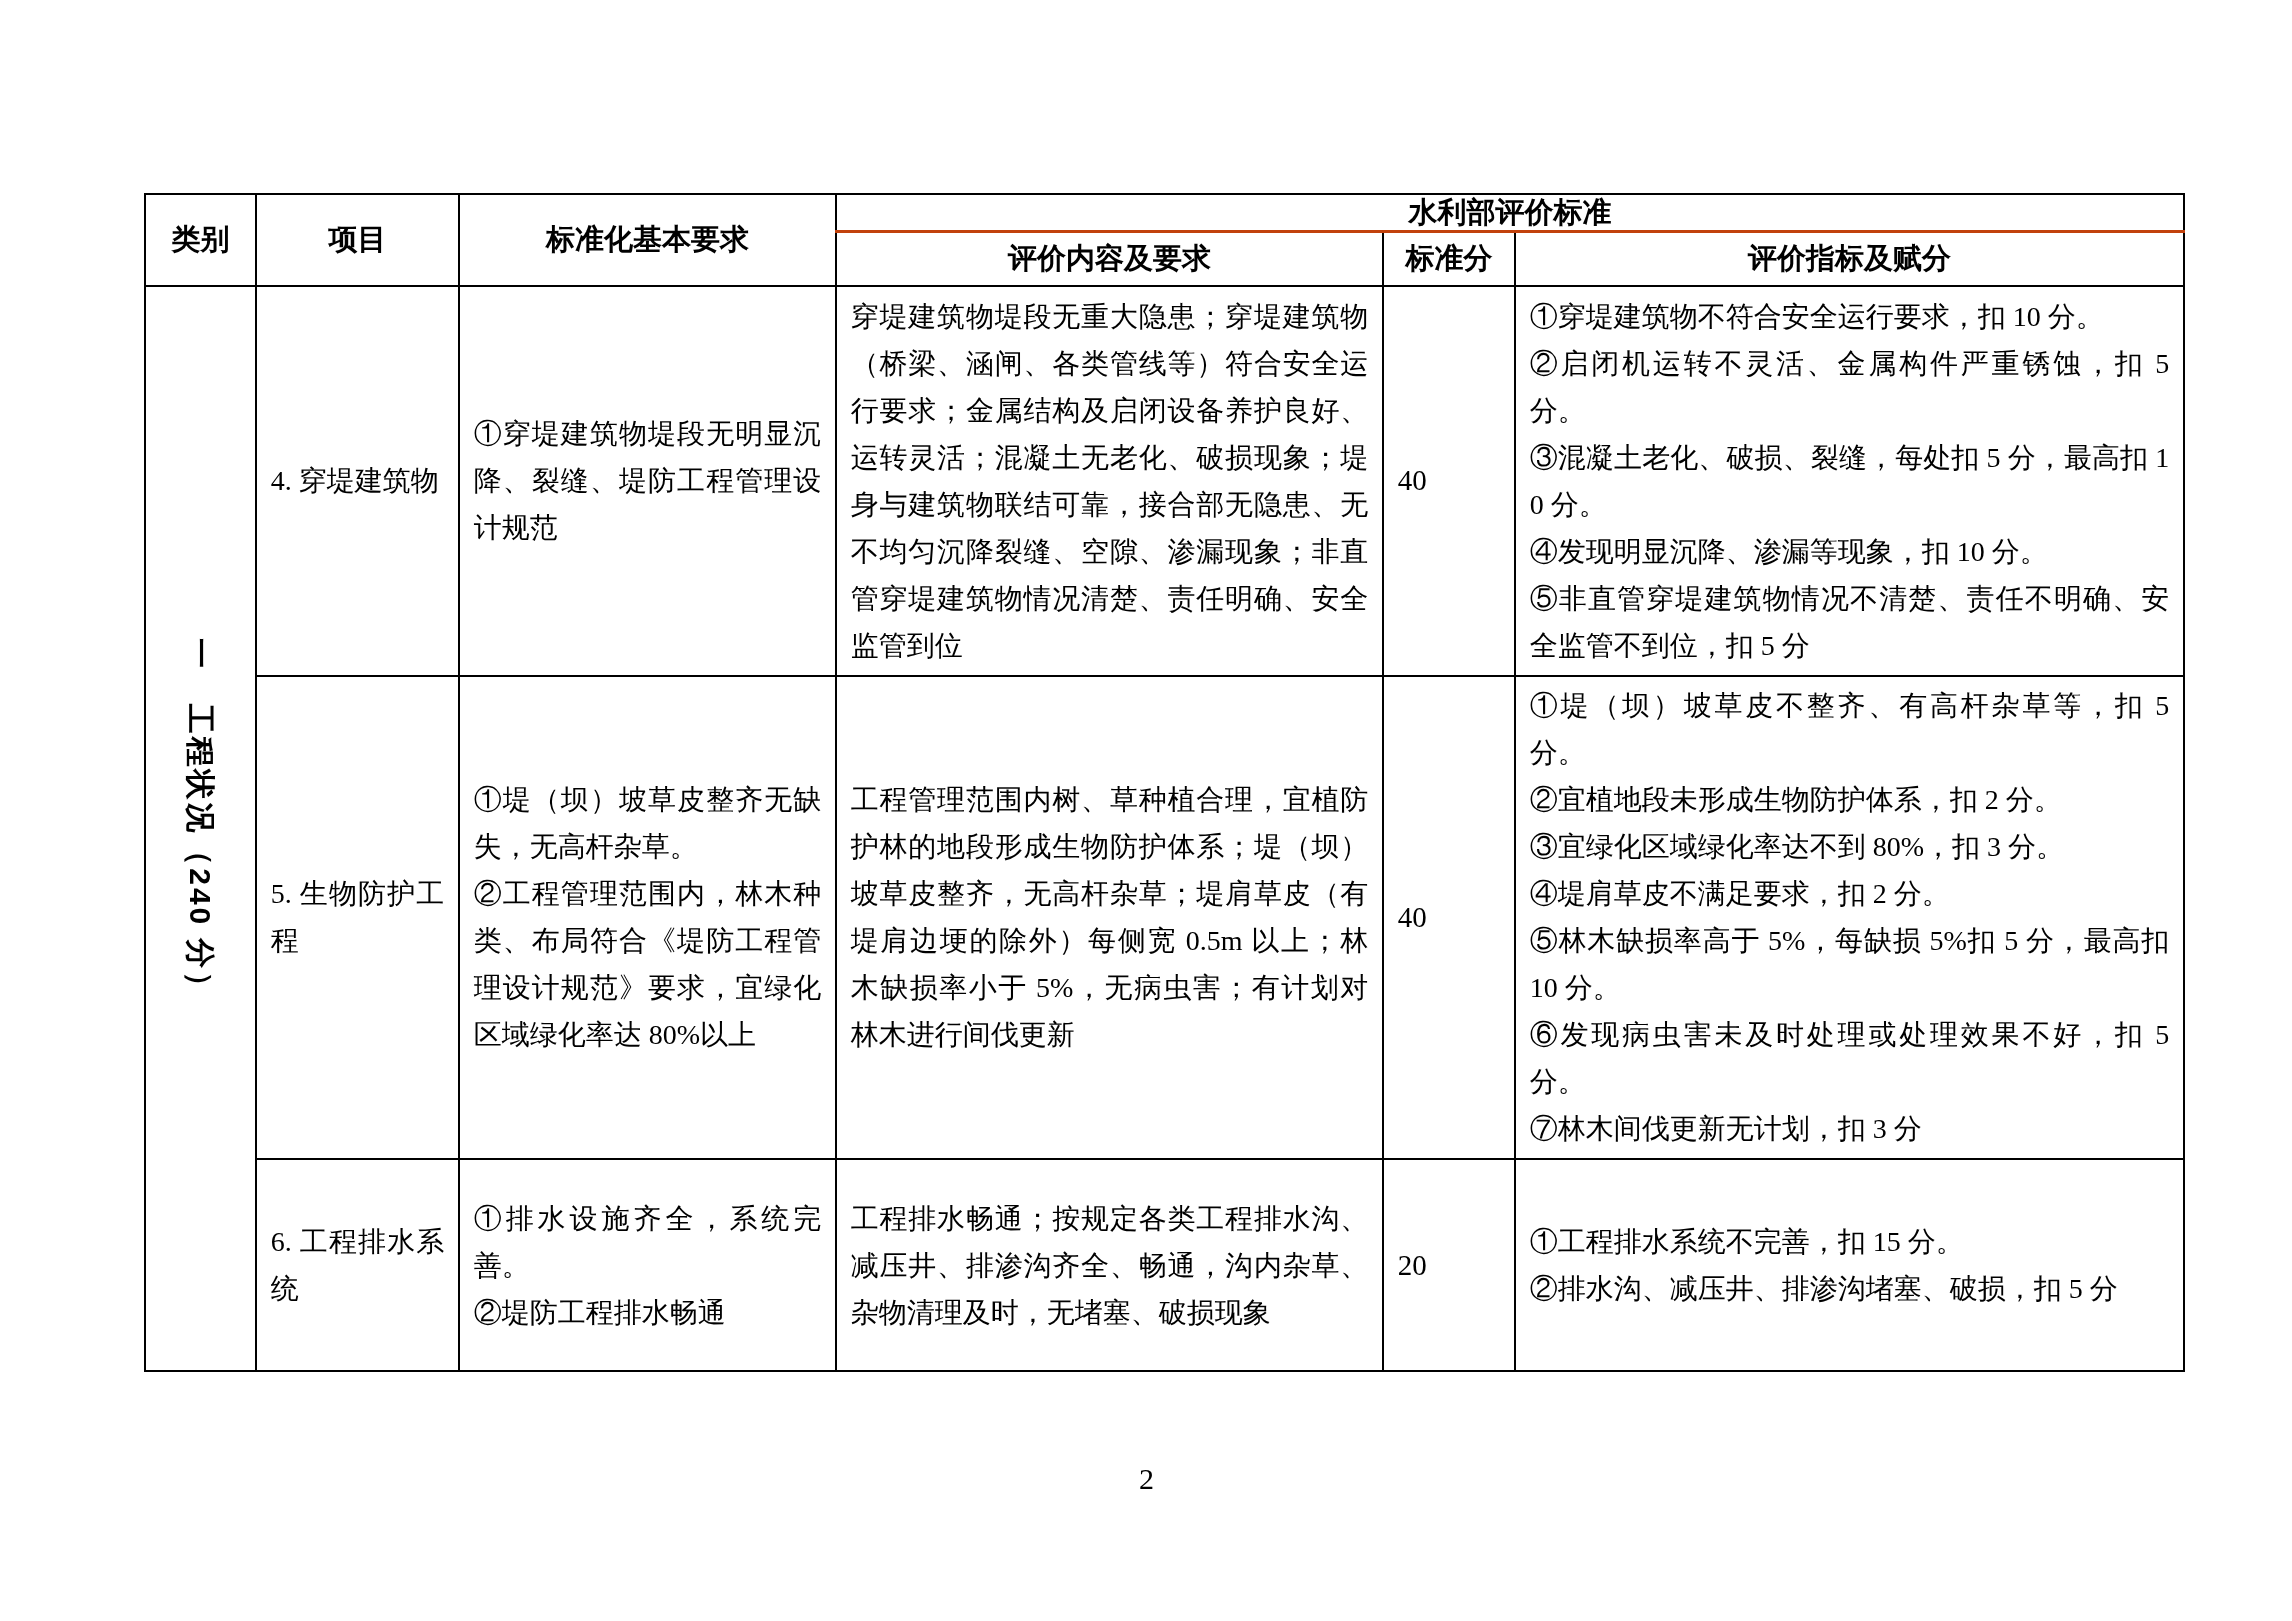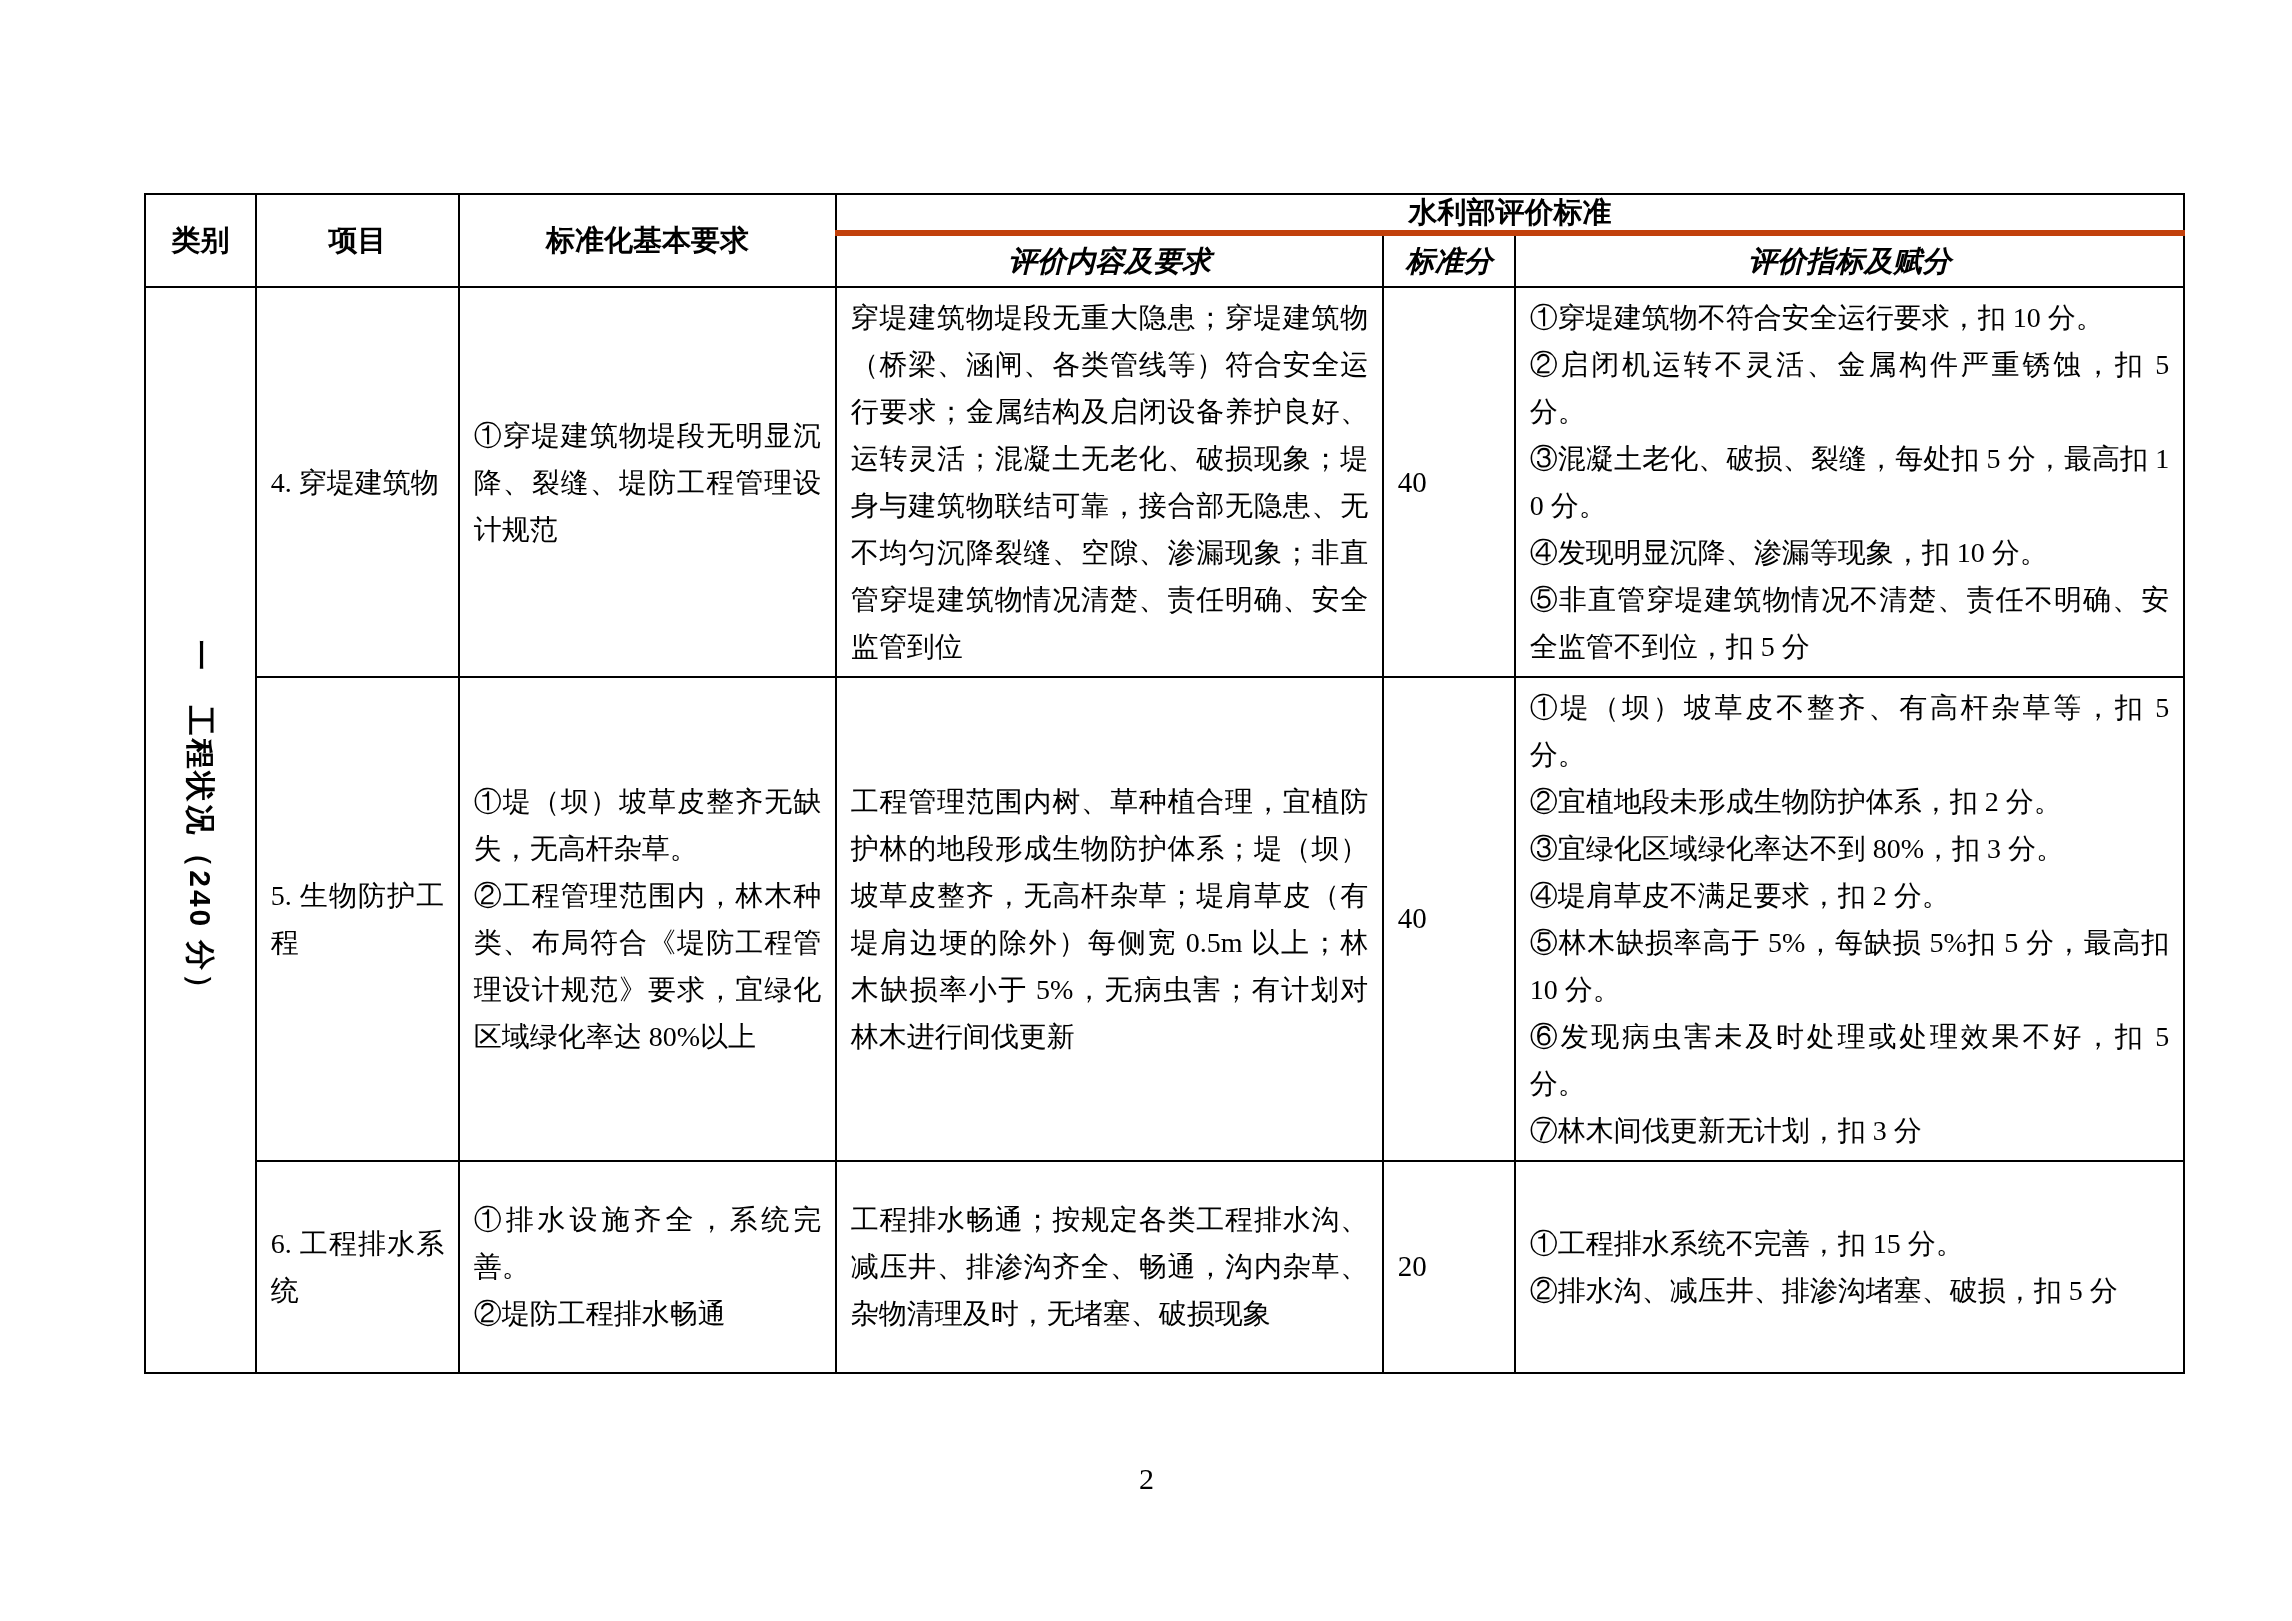--- a/index.html
+++ b/index.html
@@ -27,22 +27,22 @@
     word-break:break-all;
   }
   td.head {
     font-family:"Liberation Sans","DejaVu Sans",sans-serif;
     font-weight:bold;
     text-align:center;
     font-size:29px;
     padding:0 5.9px;
     line-height:35px;
   }
-  td.span-head { border-bottom:6px solid #c2410c; }
-  tr.subhead td { border-bottom:2.9px solid #000;font-style:italic; }
+  td.span-head { border-bottom:3px solid #c2410c; }
+  tr.subhead td { border-bottom:2.9px solid #000; }
   td.body-text { text-align:justify;margin-top:32px; }
   td.body-text .line { text-align:justify; }
   td.score { font-size:29px; }
   td.cat-cell { text-align:center; padding:0; }
   .vtext {
     display:inline-block;
     writing-mode:vertical-rl;
     text-orientation:sideways;
     white-space:nowrap;
     font-family:"Liberation Sans","DejaVu Sans",sans-serif;

